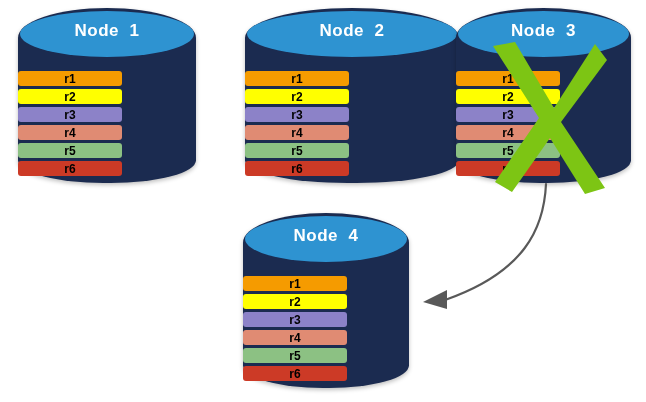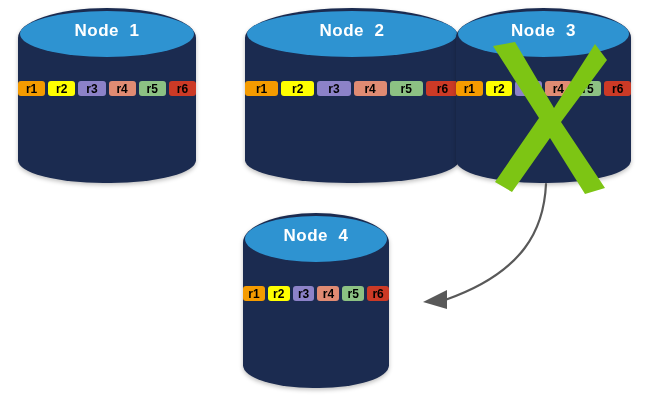--- a/index.html
+++ b/index.html
@@ -57,42 +57,41 @@
     font-size: 17px;
     letter-spacing: 0.5px;
     white-space: pre;
   }
   .node .rows {
     position: absolute;
     left: 0;
     right: 0;
     top: 63px;
     display: flex;
-    flex-direction: row;
+    flex-direction: column;
     gap: 3px;
-    margin-top: 10px;
   }
   .node .row {
     width: 104px;
     height: 15px;
     border-radius: 3px;
     display: flex;
     align-items: center;
     justify-content: center;
     color: #000000;
     font-weight: bold;
     font-size: 12px;
     line-height: 1;
   }
 
   
   #node-1 { left: 18px;  top: 8px;   width: 178px; height: 175px; }
   #node-2 { left: 245px; top: 8px;   width: 214px; height: 175px; }
   #node-3 { left: 456px; top: 8px;   width: 175px; height: 175px; }
-  #node-4 { left: 243px; top: 213px; width: 146px; height: 175px; }
+  #node-4 { left: 243px; top: 213px; width: 166px; height: 175px; }
 
   
   #failure-x {
     position: absolute;
     left: 485px;
     top: 42px;
     width: 122px;
     height: 152px;
     pointer-events: none;
   }

